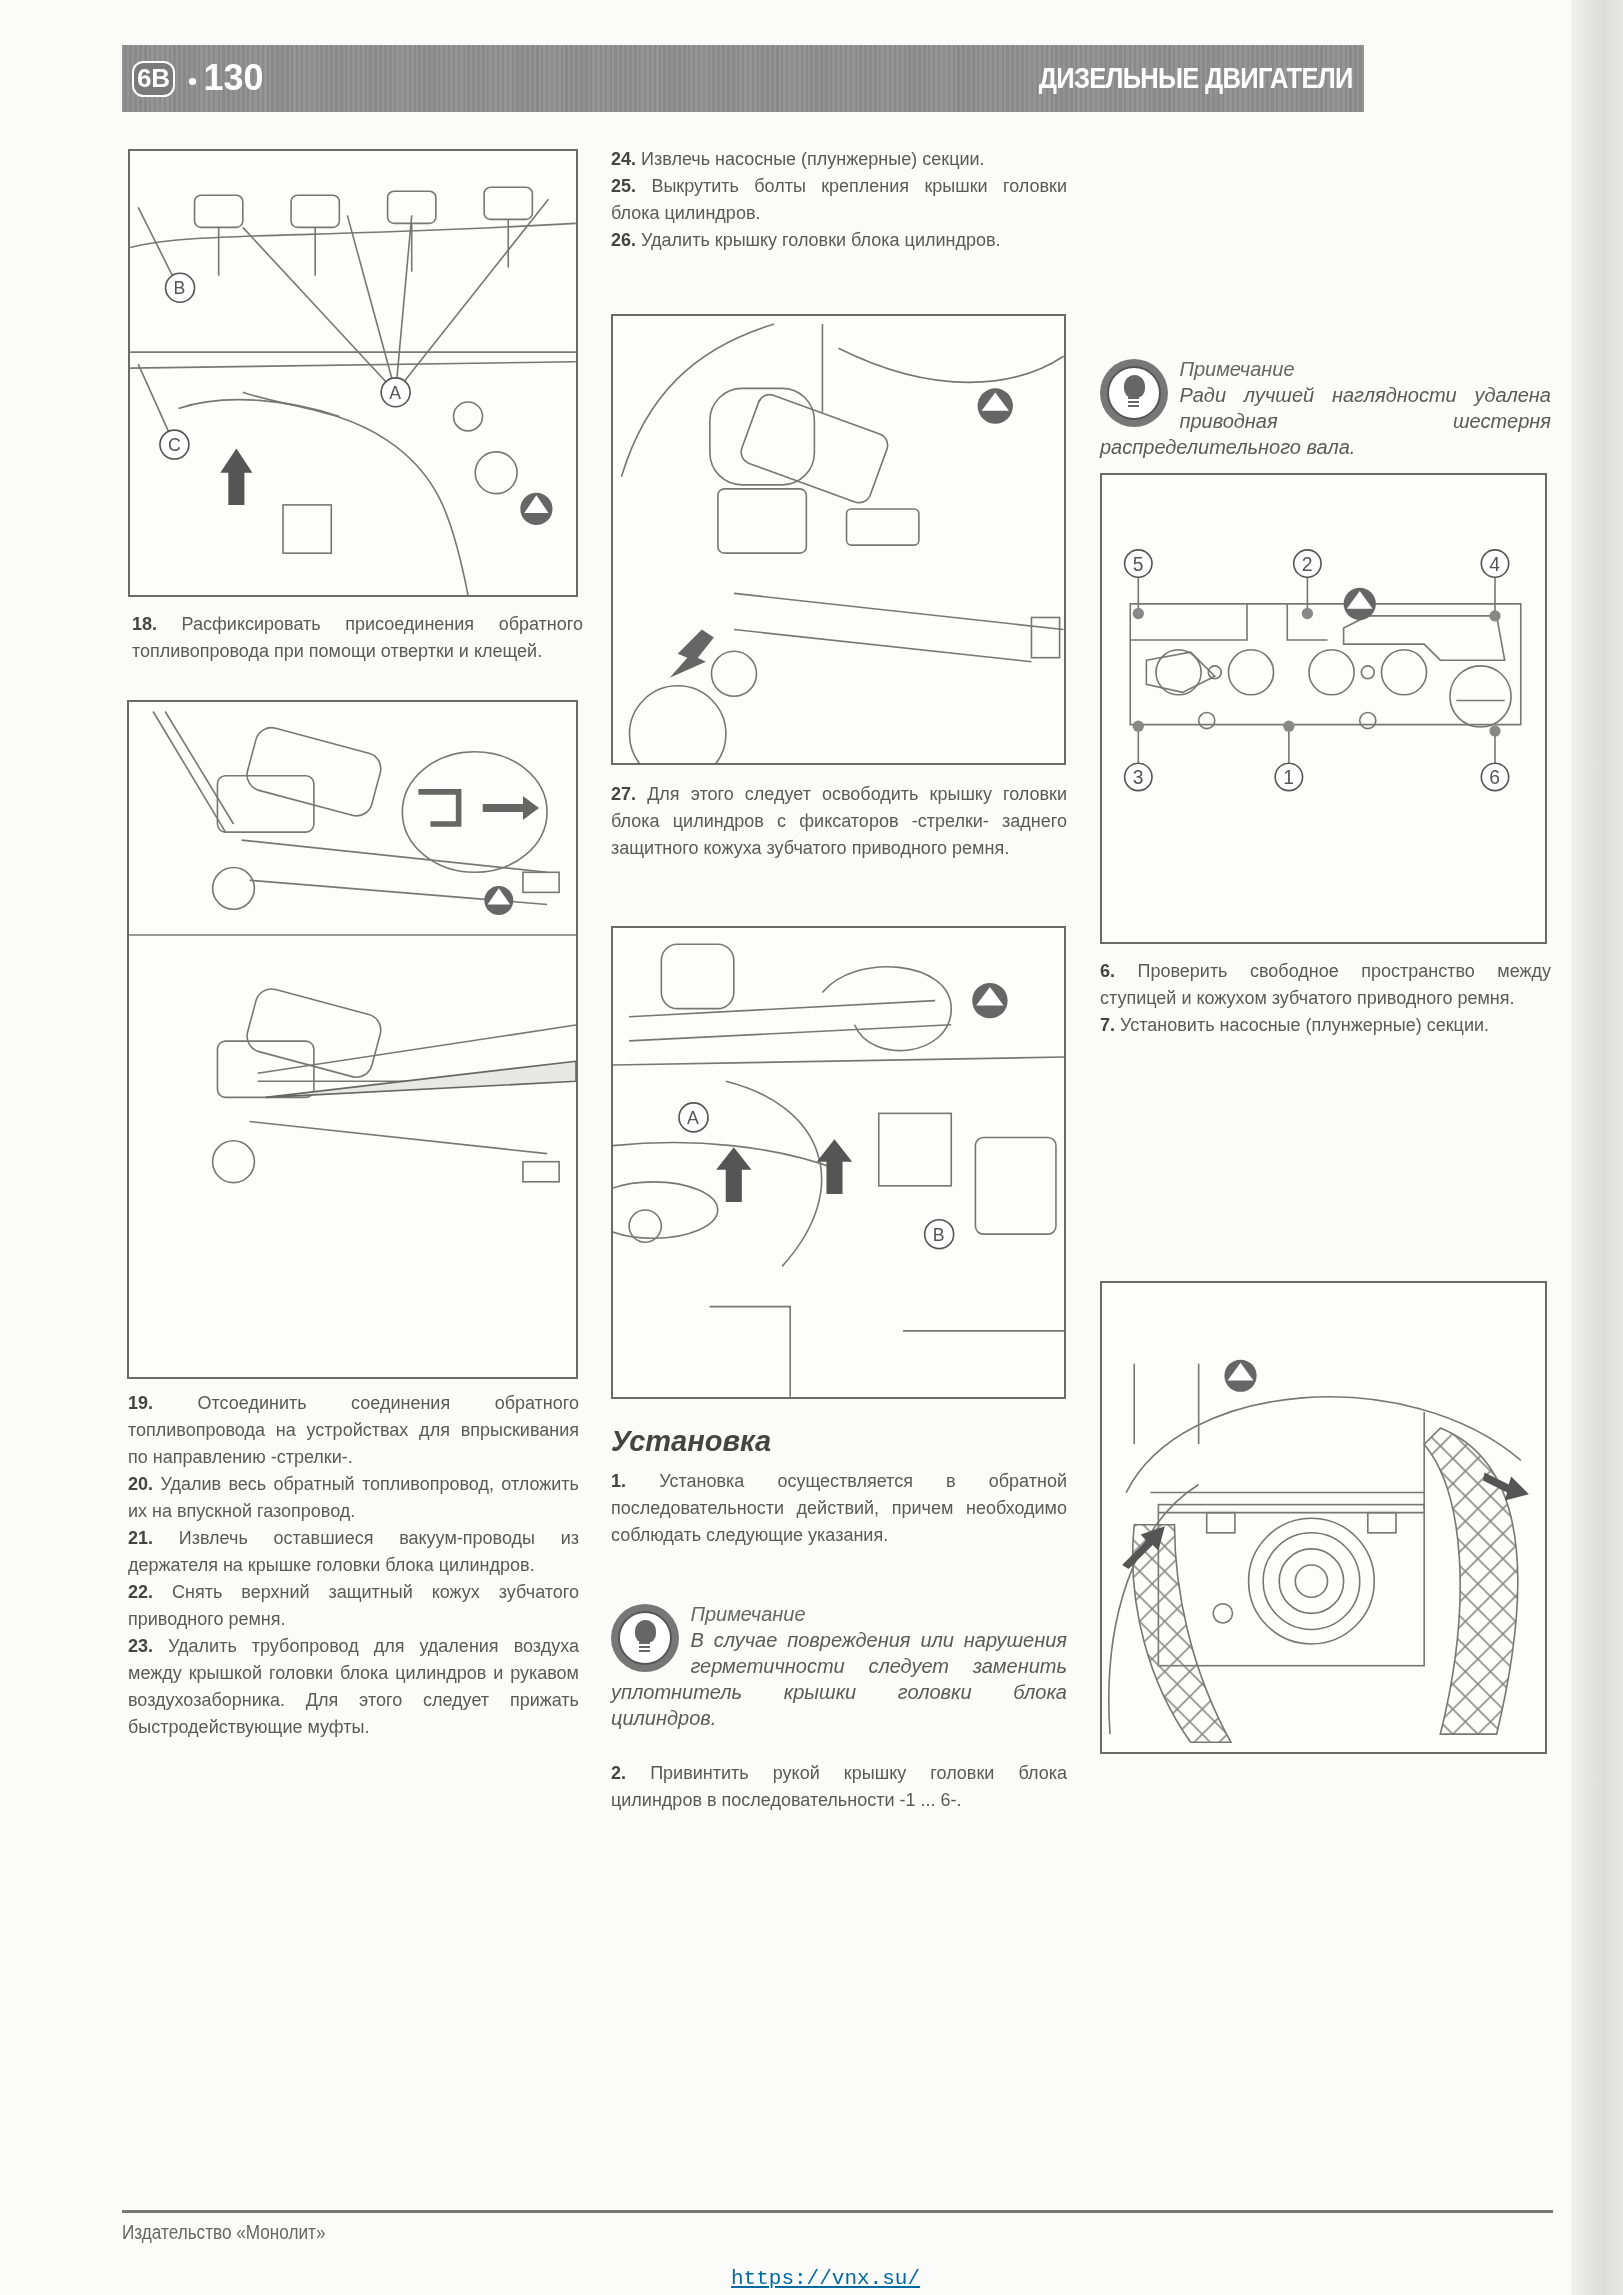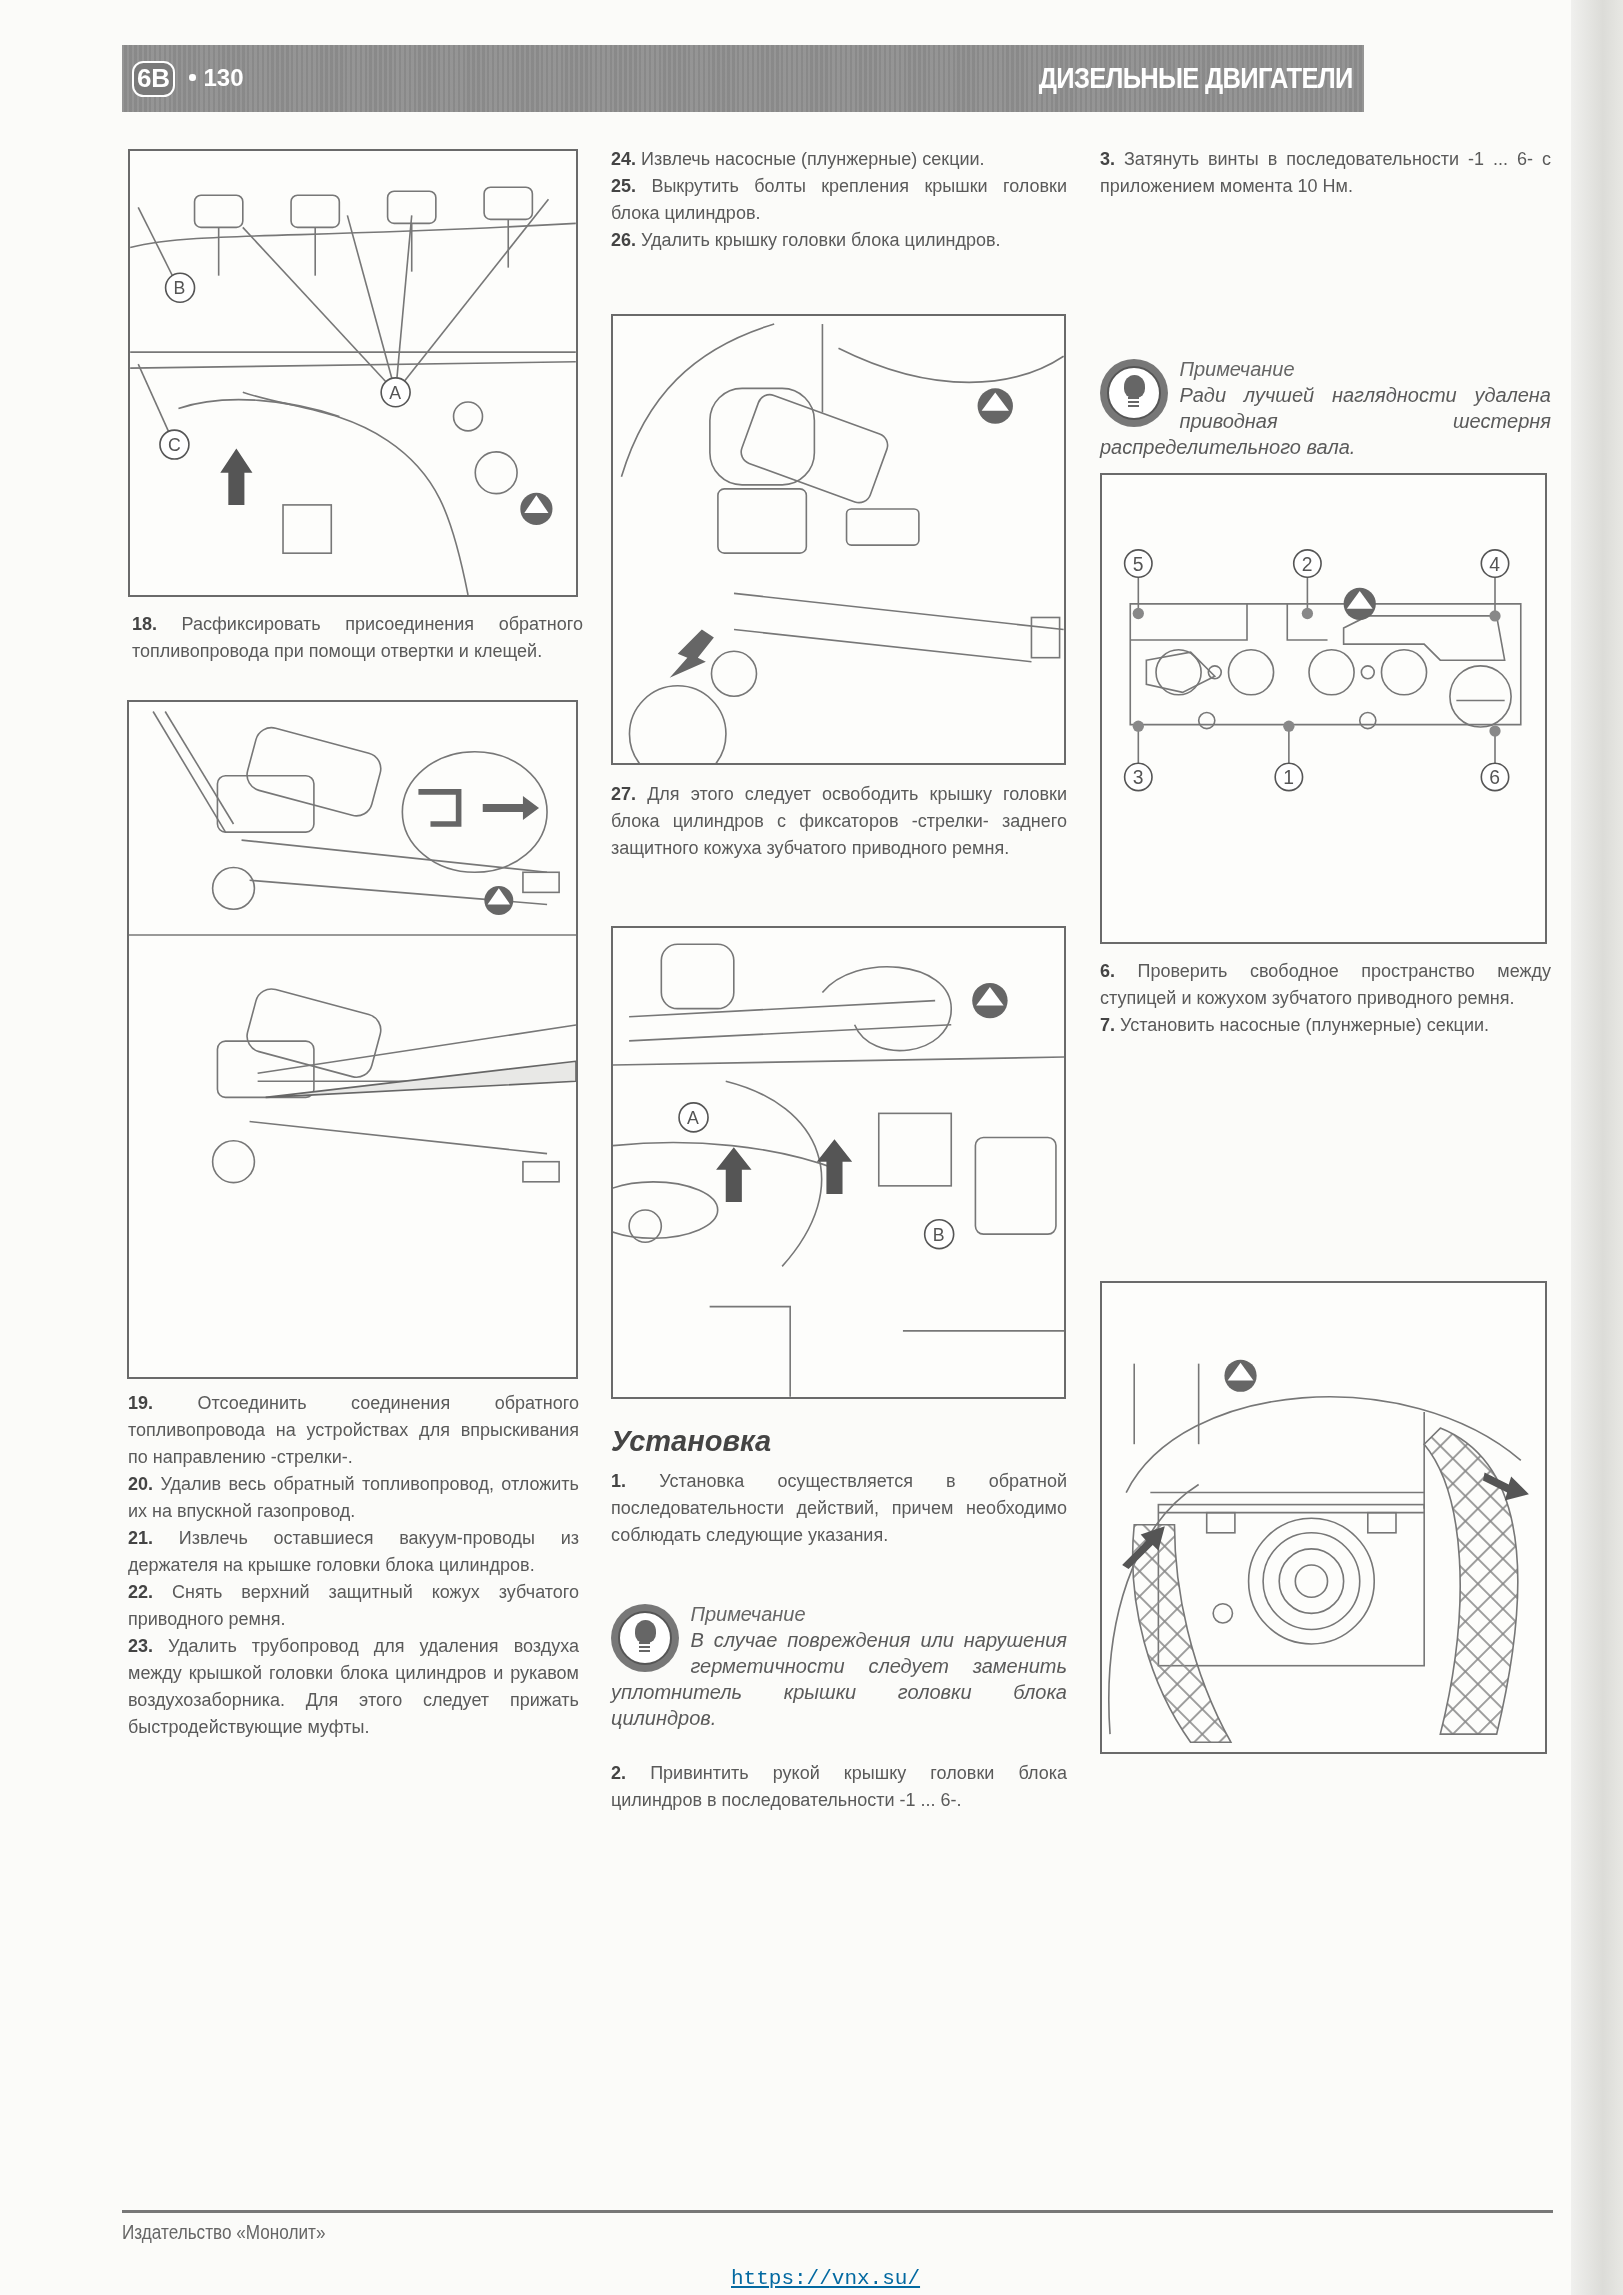--- a/index.html
+++ b/index.html
@@ -14,21 +14,21 @@
     background: #8f8f8f;
     background-image: repeating-linear-gradient(90deg, rgba(255,255,255,0.05) 0 2.4px, rgba(0,0,0,0.04) 2.4px 4.9px);
   }
   .chapter-badge {
     position: absolute; left: 9.7px; top: 16px; height: 32px; padding: 0 3.2px;
     border: 2.4px solid #fff; border-radius: 11.4px;
     color: #fff; font-weight: bold; font-size: 26px; line-height: 31px;
     background: #7a7a7a;
   }
   .page-num {
-    position: absolute; left: 67px; top: 14.6px; color: #fff; font-weight: bold; font-size: 24px; line-height: 36px;
+    position: absolute; left: 67px; top: 14.6px; color: #fff; font-weight: bold; font-size: 36px; line-height: 36px;
   }
   .bullet-dot { display: inline-block; width: 6.5px; height: 6.5px; background: #fff; border-radius: 50%; margin: 0 8px 4.9px 0; }
   .section-title {
     position: absolute; right: 11.4px; top: 14.6px; color: #fff; font-weight: bold; font-size: 29px; line-height: 36px;
     letter-spacing: -0.8px; transform: scaleX(0.88); transform-origin: right center;
   }
   .figure {
     position: absolute; border: 2.4px solid #6a6a6a; background: #fdfdfb; box-sizing: border-box; overflow: hidden;
   }
   .figure svg { width: 100%; height: 100%; display: block; }
@@ -237,21 +237,20 @@
     </div>
   <div class="note-title">Примечание</div>
   <div>В случае повреждения или нарушения герметичности следует заменить уплотнитель крышки головки блока цилиндров.</div>
 </div>
 
 <div class="text-block" style="left:611px;top:1760px;width:456px;">
   <p><span class="num">2.</span> <span>Привинтить рукой крышку головки блока цилиндров в последовательности -1 ... 6-.</span></p>
 </div>
 
 <div class="text-block" style="left:1100px;top:146px;width:451px;">
-  <p><span class="num">3.</span> <span>Затянуть винты в последовательности -1 ... 6- с приложением момента 10 Нм.</span></p>
 </div>
 
 <div class="note" style="left:1100px;top:356px;width:451px;">
   <div class="note-icon">
       <div class="bulb"></div>
       <div class="bulb-base"></div>
     </div>
   <div class="note-title">Примечание</div>
   <div>Ради лучшей наглядности удалена приводная шестерня распределительного вала.</div>
 </div>

